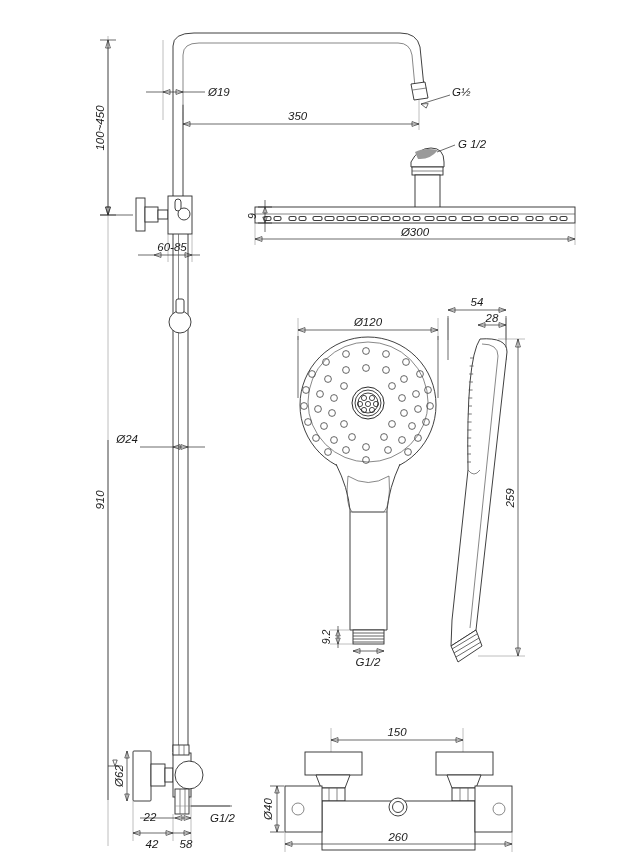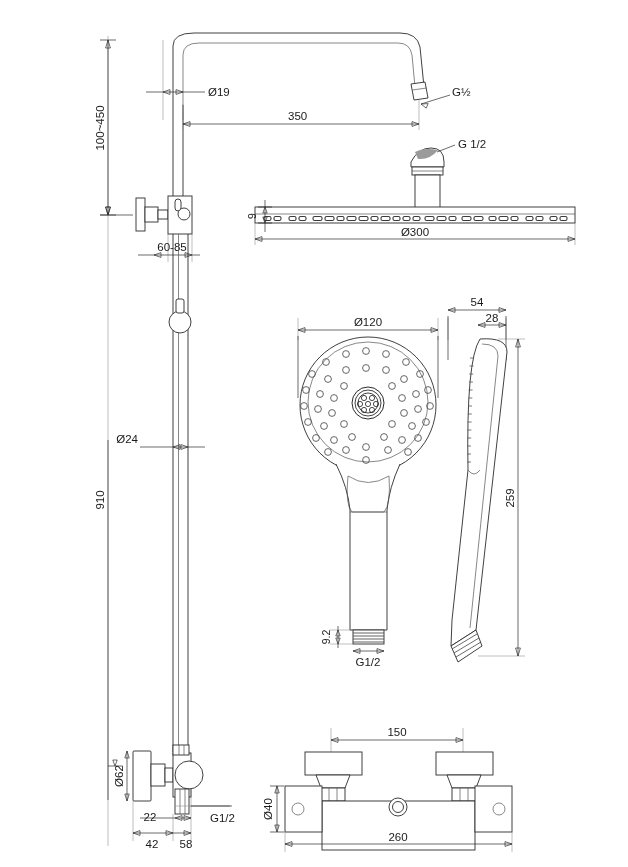--- a/index.html
+++ b/index.html
@@ -1,18 +1,18 @@
 <!DOCTYPE html>
 <html><head>
 <meta charset="utf-8">
 <style>
   html,body{margin:0;padding:0;background:#ffffff;}
   body{width:628px;height:867px;position:relative;overflow:hidden;
        font-family:"Liberation Sans","DejaVu Sans",sans-serif;color:#000;}
-  #sheet{position:absolute;left:0;top:0;width:628px;height:715px;}
+  #sheet{position:absolute;left:0;top:0;width:628px;height:715px;font-style:italic;}
   svg{display:block;}
   .dimtext{font-family:"Liberation Sans","DejaVu Sans",sans-serif;font-size:11.5px;fill:#1a1a1a;}
   .dimtext.sm{font-size:10.5px;}
   .obj{stroke:#2b2b2b;fill:#ffffff;stroke-width:0.9;}
   .objl{stroke:#555;fill:none;stroke-width:0.7;}
   .dim{stroke:#2b2b2b;stroke-width:0.7;fill:none;}
   .ext{stroke:#888;stroke-width:0.55;fill:none;}
   .hole{stroke:#555;fill:#fff;stroke-width:0.7;}
 </style>
 </head>

